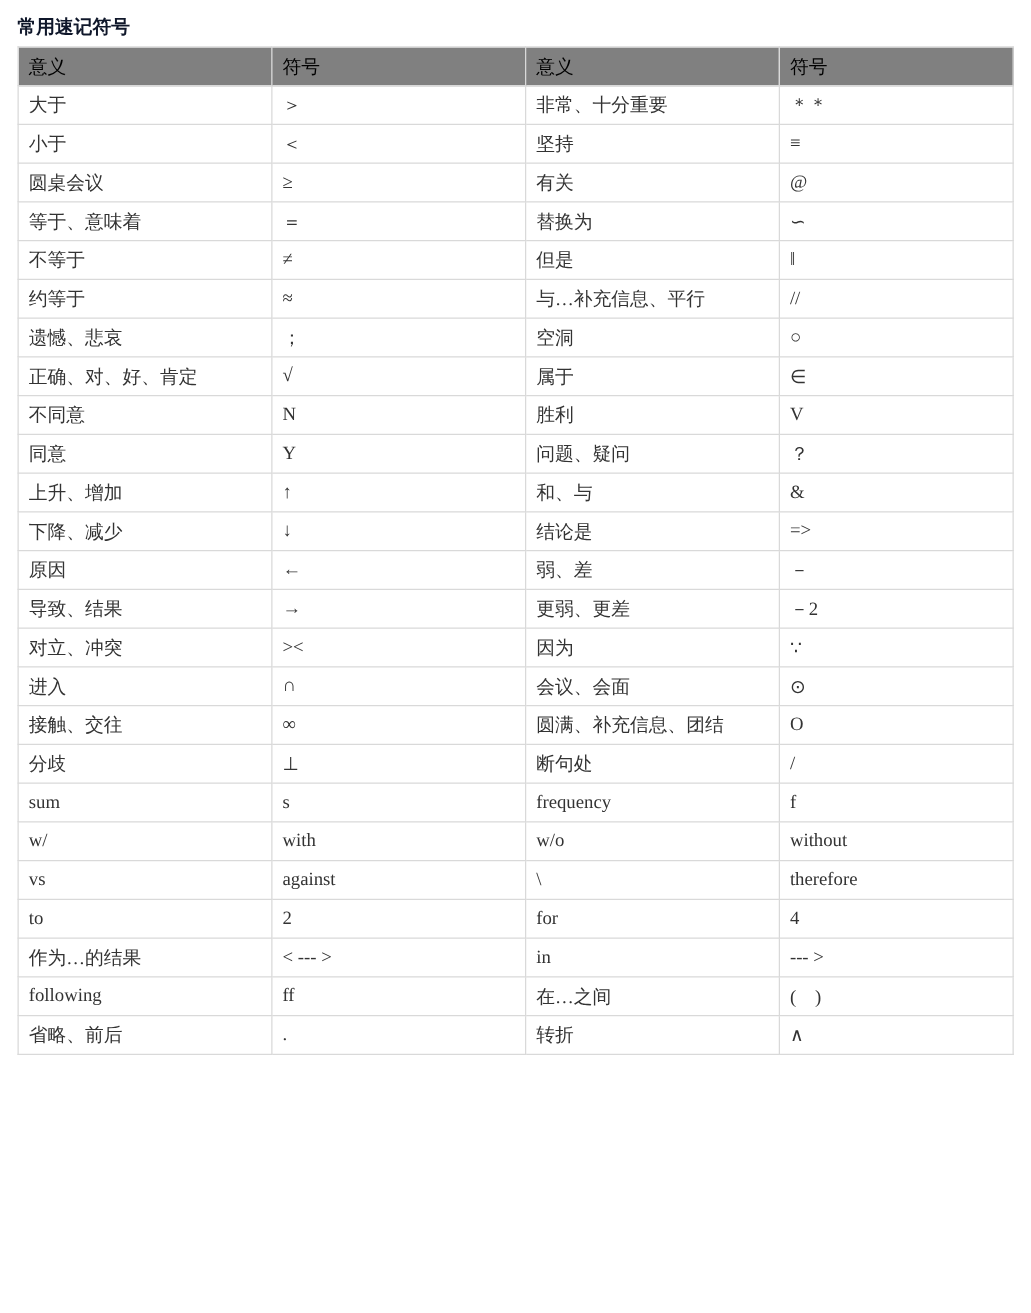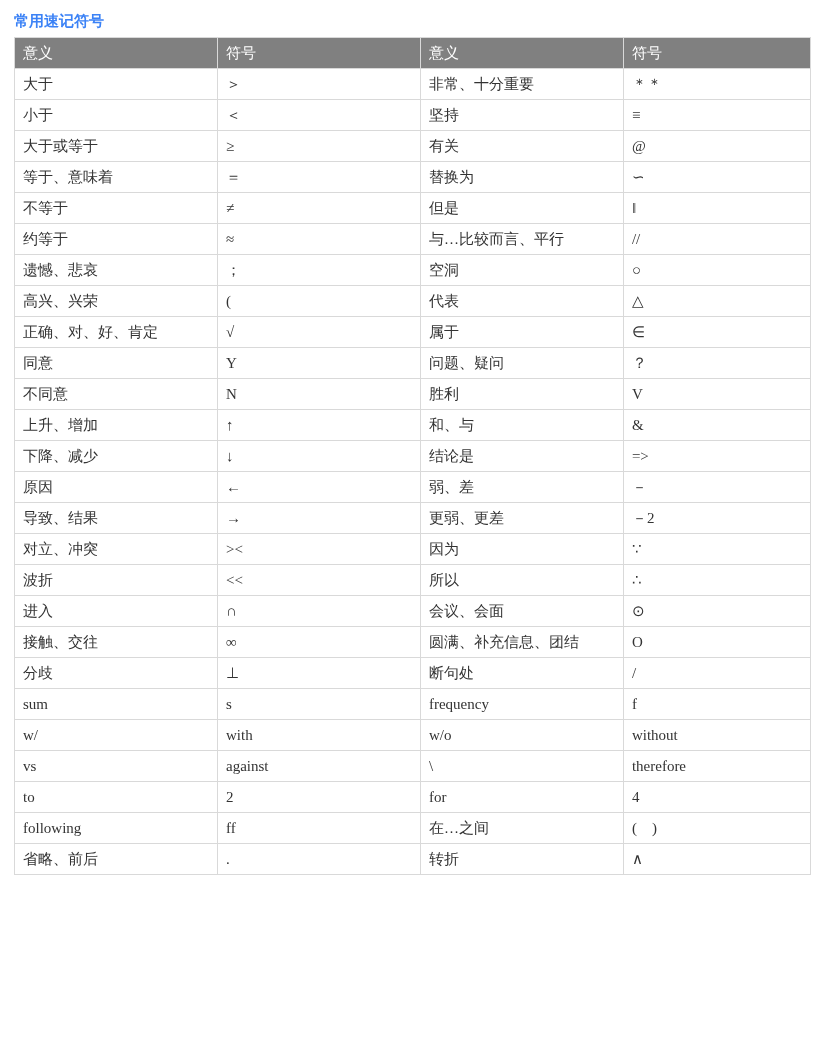--- a/index.html
+++ b/index.html
@@ -9,38 +9,38 @@
     font-size: 15px;
     color: #333;
     background: #fff;
     width: 825px;
     box-sizing: border-box;
   }
   .title {
     font-size: 15px;
     font-weight: bold;
     margin-bottom: 6px;
-    color: #3b82f6;
+    color: #0f172a;
   }
   table {
     border-collapse: collapse;
     width: 100%;
     table-layout: fixed;
   }
   th, td {
     border: 1px solid #d9d9d9;
     padding: 4px 8px;
     text-align: left;
     font-weight: normal;
     vertical-align: middle;
     height: 22px;
   }
   thead th {
     background: #808080;
-    color: #ffffff;
+    color: #000000;
     font-size: 15px;
   }
   tbody td {
     font-size: 15px;
   }
   col.c1 { width: 25.5%; }
   col.c2 { width: 25.5%; }
   col.c3 { width: 25.5%; }
   col.c4 { width: 23.5%; }
 </style>
@@ -71,74 +71,68 @@
         <td>非常、十分重要</td>
         <td>＊＊</td>
       </tr>
       <tr>
         <td>小于</td>
         <td>＜</td>
         <td>坚持</td>
         <td>≡</td>
       </tr>
       <tr>
-        <td>大于或等于</td>
+        <td>圆桌会议</td>
         <td>≥</td>
         <td>有关</td>
         <td>@</td>
       </tr>
       <tr>
         <td>等于、意味着</td>
         <td>＝</td>
         <td>替换为</td>
         <td>∽</td>
       </tr>
       <tr>
         <td>不等于</td>
         <td>≠</td>
         <td>但是</td>
         <td>‖</td>
       </tr>
       <tr>
         <td>约等于</td>
         <td>≈</td>
-        <td>与…比较而言、平行</td>
+        <td>与…补充信息、平行</td>
         <td>//</td>
       </tr>
       <tr>
         <td>遗憾、悲哀</td>
         <td>；</td>
         <td>空洞</td>
         <td>○</td>
       </tr>
       <tr>
-        <td>高兴、兴荣</td>
-        <td>(</td>
-        <td>代表</td>
-        <td>△</td>
-      </tr>
-      <tr>
         <td>正确、对、好、肯定</td>
         <td>√</td>
         <td>属于</td>
         <td>∈</td>
       </tr>
       <tr>
+        <td>不同意</td>
+        <td>N</td>
+        <td>胜利</td>
+        <td>V</td>
+      </tr>
+      <tr>
         <td>同意</td>
         <td>Y</td>
         <td>问题、疑问</td>
         <td>？</td>
       </tr>
       <tr>
-        <td>不同意</td>
-        <td>N</td>
-        <td>胜利</td>
-        <td>V</td>
-      </tr>
-      <tr>
         <td>上升、增加</td>
         <td>↑</td>
         <td>和、与</td>
         <td>&amp;</td>
       </tr>
       <tr>
         <td>下降、减少</td>
         <td>↓</td>
         <td>结论是</td>
         <td>=&gt;</td>
@@ -155,26 +149,20 @@
         <td>更弱、更差</td>
         <td>－2</td>
       </tr>
       <tr>
         <td>对立、冲突</td>
         <td>&gt;&lt;</td>
         <td>因为</td>
         <td>∵</td>
       </tr>
       <tr>
-        <td>波折</td>
-        <td>&lt;&lt;</td>
-        <td>所以</td>
-        <td>∴</td>
-      </tr>
-      <tr>
         <td>进入</td>
         <td>∩</td>
         <td>会议、会面</td>
         <td>⊙</td>
       </tr>
       <tr>
         <td>接触、交往</td>
         <td>∞</td>
         <td>圆满、补充信息、团结</td>
         <td>O</td>
@@ -203,20 +191,26 @@
         <td>\</td>
         <td>therefore</td>
       </tr>
       <tr>
         <td>to</td>
         <td>2</td>
         <td>for</td>
         <td>4</td>
       </tr>
       <tr>
+        <td>作为…的结果</td>
+        <td>&lt; --- &gt;</td>
+        <td>in</td>
+        <td>--- &gt;</td>
+      </tr>
+      <tr>
         <td>following</td>
         <td>ff</td>
         <td>在…之间</td>
         <td>(　)</td>
       </tr>
       <tr>
         <td>省略、前后</td>
         <td>.</td>
         <td>转折</td>
         <td>∧</td>

